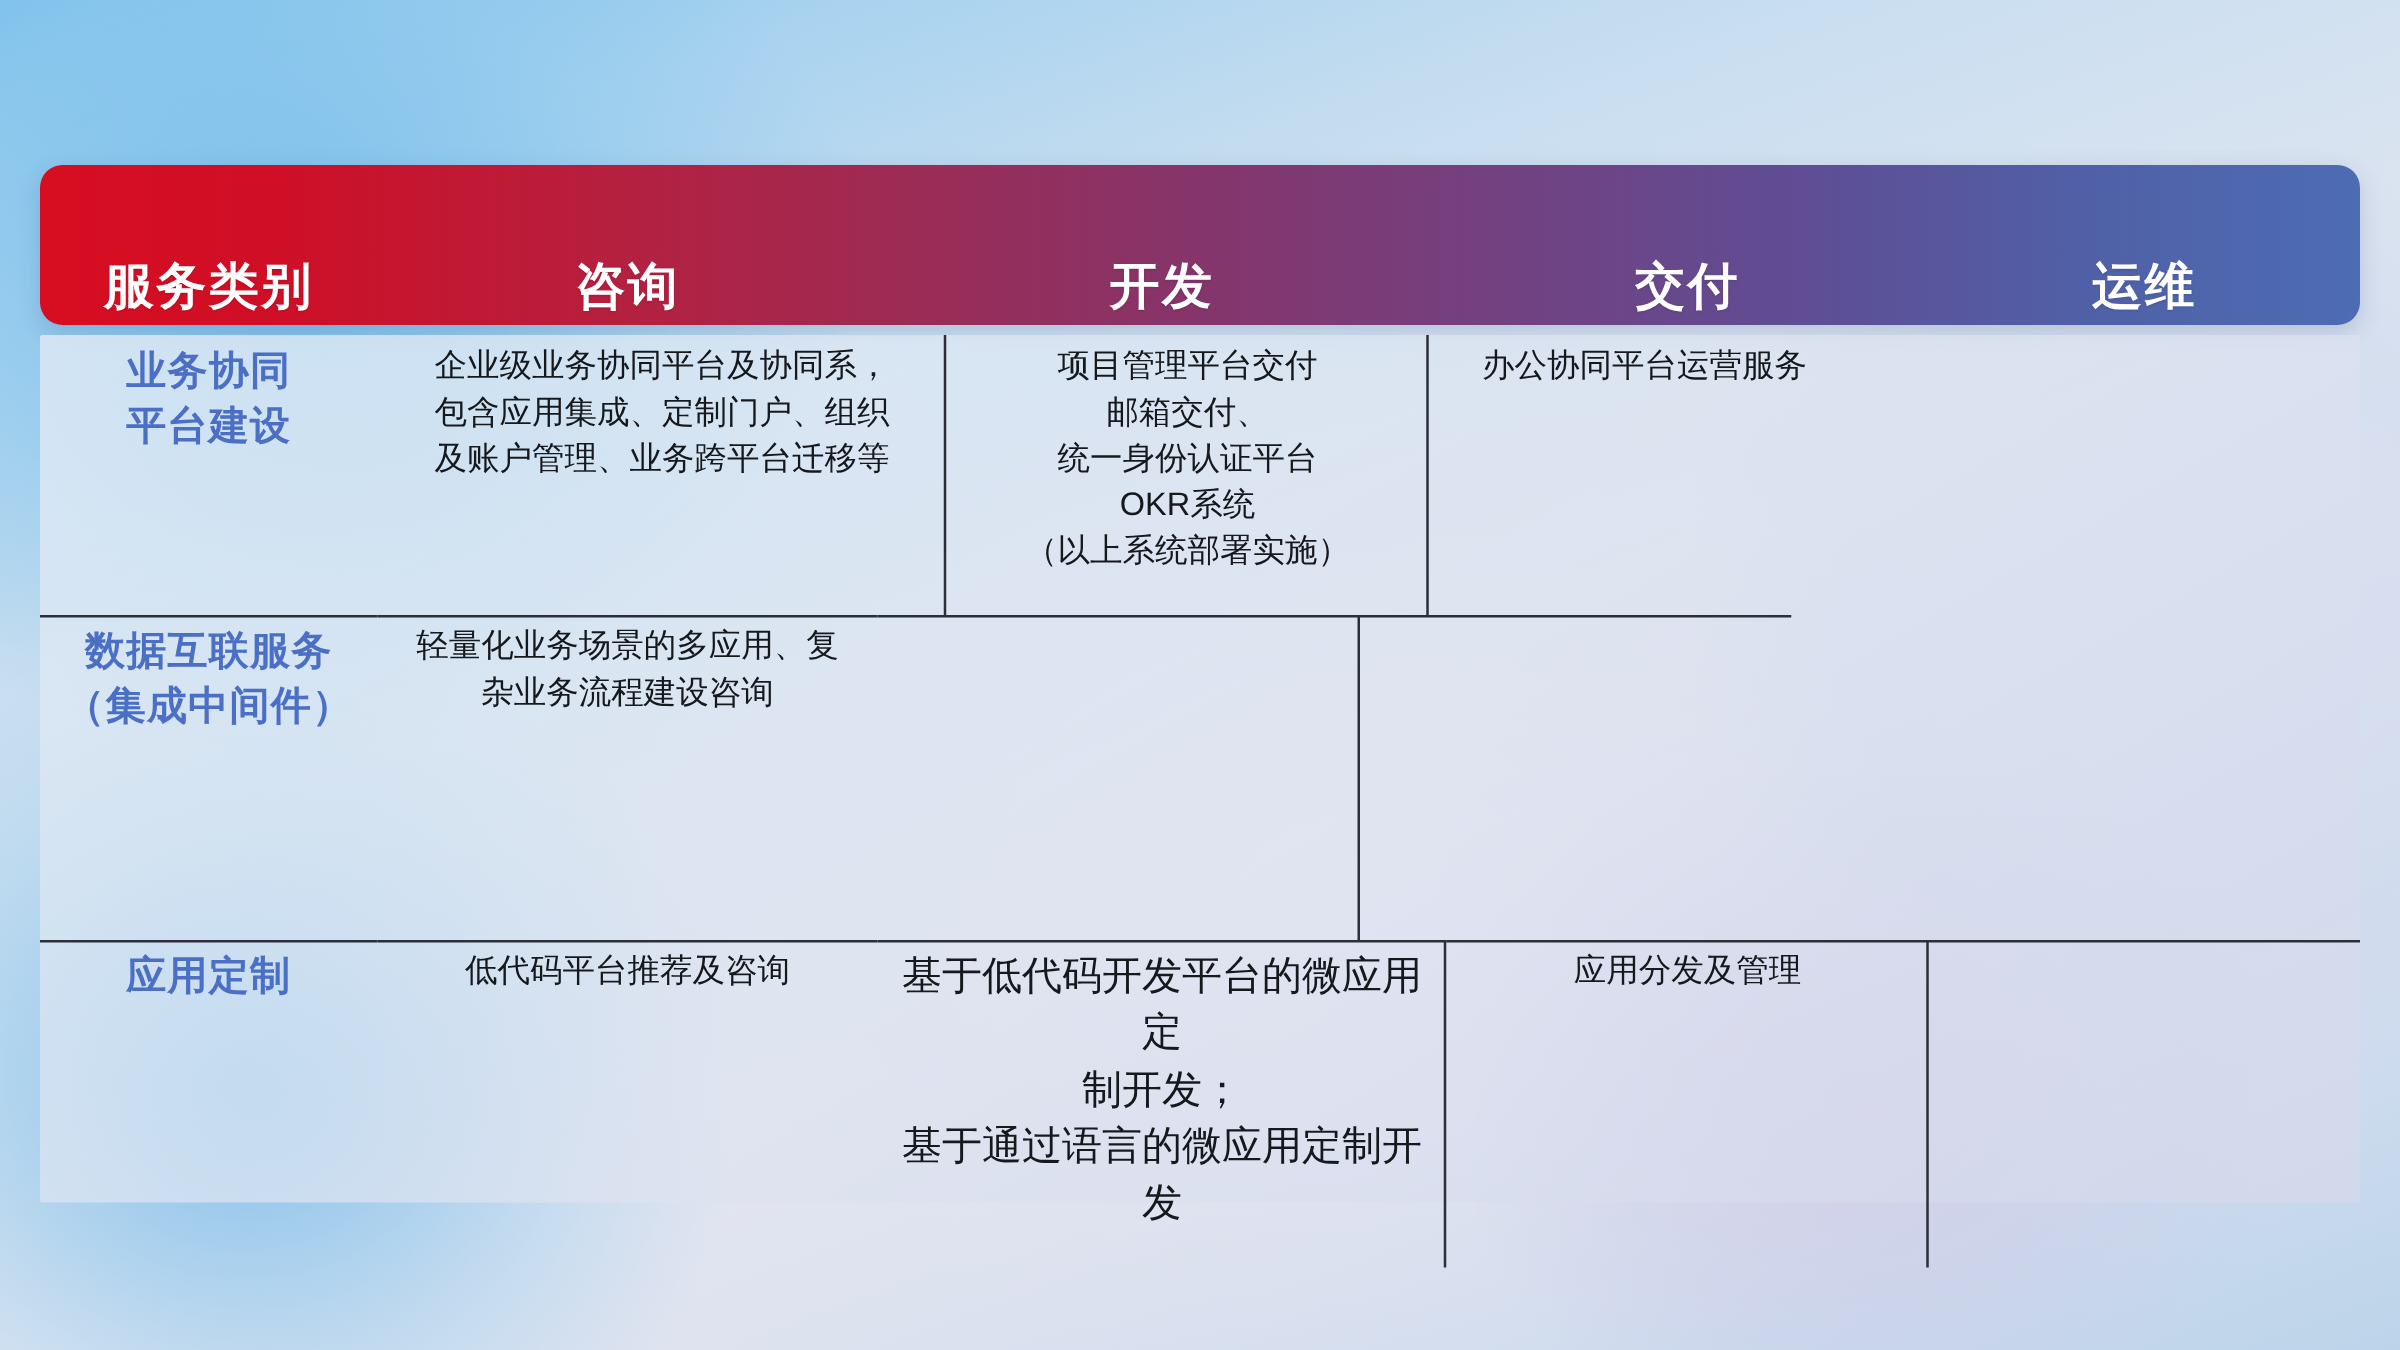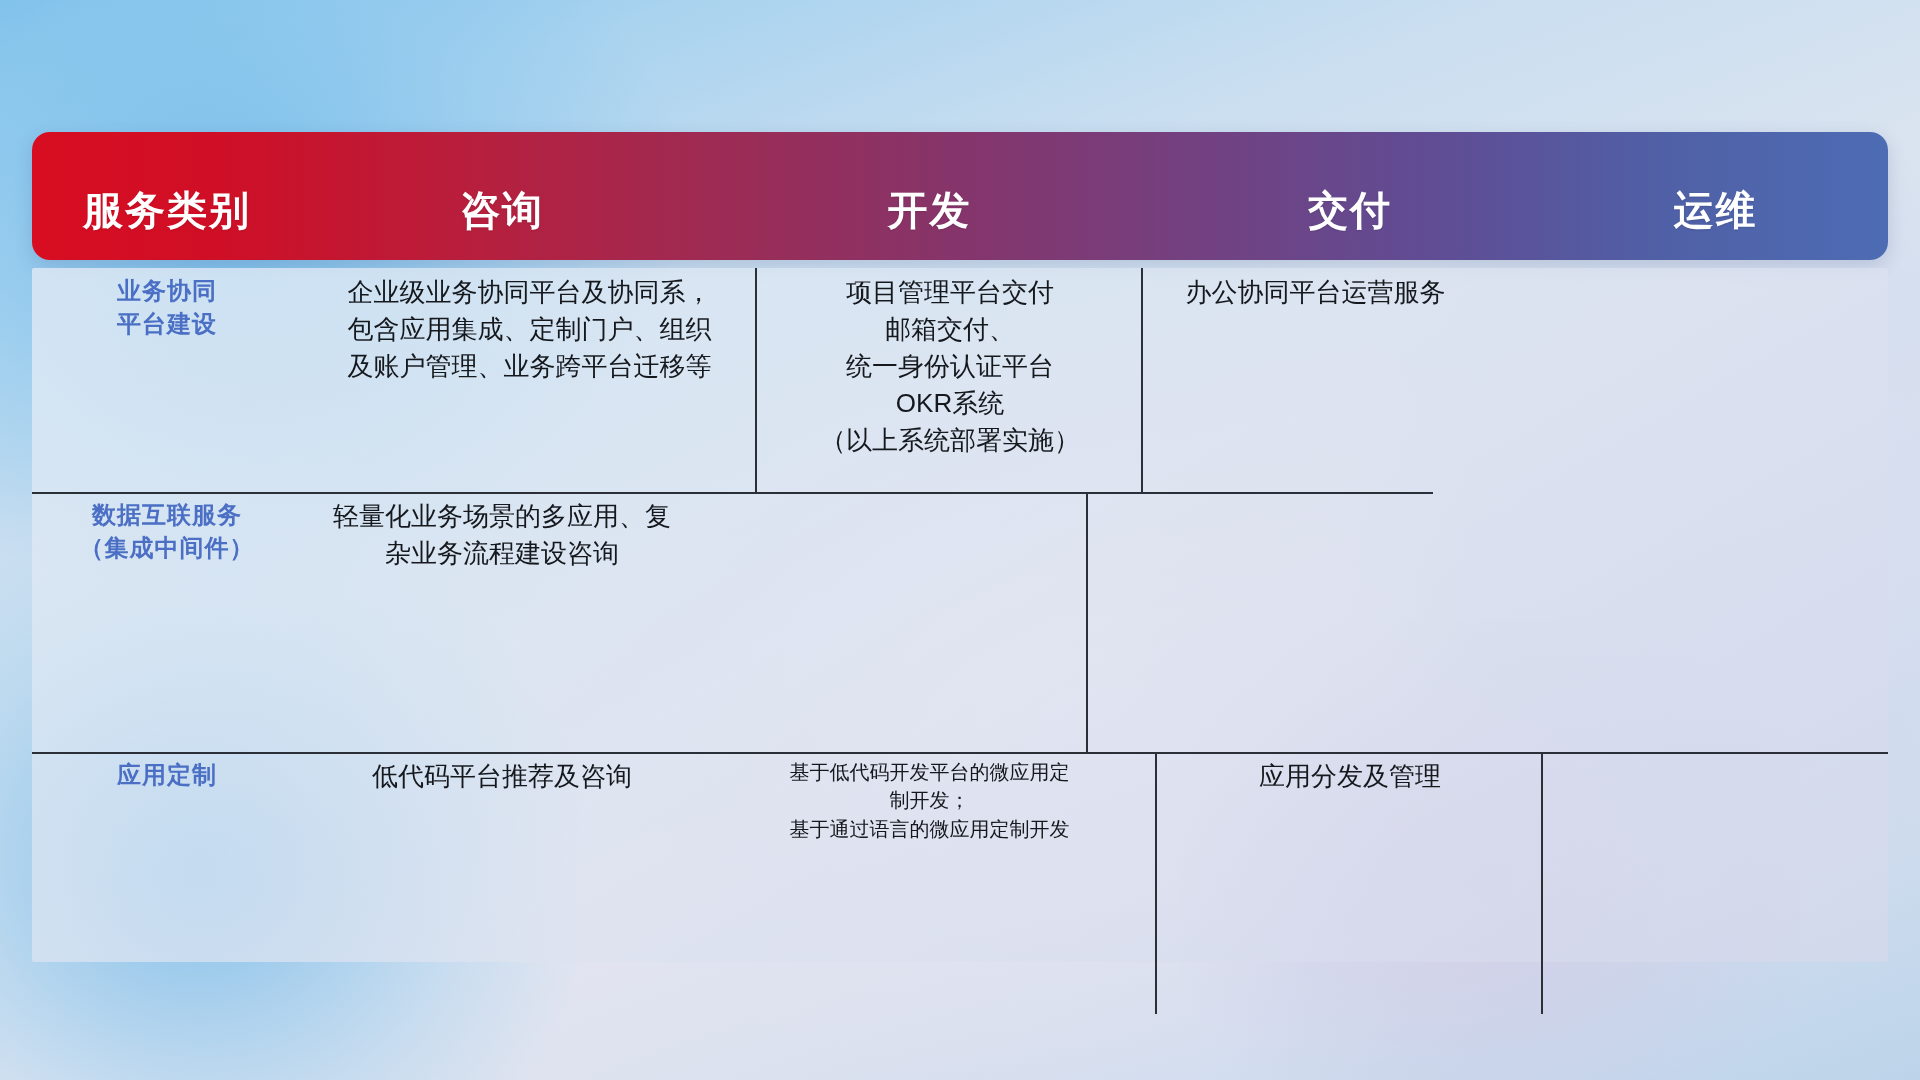--- a/index.html
+++ b/index.html
@@ -89,21 +89,21 @@
     display: flex;
     align-items: flex-end;
     overflow: hidden;
   }
   .head-cell {
     color: #ffffff;
     font-size: 40px;
     font-weight: bold;
     letter-spacing: 2px;
     text-align: center;
-    padding-bottom: 22px;
+    padding-bottom: 4px;
     text-shadow: 0 1px 2px rgba(0,0,0,0.12);
     white-space: nowrap;
   }
 
   
   .col-0 { width: 270px; flex: 0 0 270px; }
   .col-1 { width: 400px; flex: 0 0 400px; }
   .col-2 { width: 455px; flex: 0 0 455px; }
   .col-3 { width: 386px; flex: 0 0 386px; }
   .col-4 { width: 345px; flex: 0 0 345px; }
@@ -154,33 +154,33 @@
     position: absolute;
     left: 0;
     right: 0;
     top: 0;
     height: 2px;
     background: #2b2f38;
   }
 
   .cat-label {
     color: #4a6fc4;
-    font-size: 24px;
+    font-size: 32px;
     font-weight: bold;
     line-height: 1.38;
     letter-spacing: 1px;
     white-space: pre-line;
   }
   .cell-text {
     color: #15181d;
     font-size: 26px;
     line-height: 1.42;
     white-space: pre-line;
   }
-  .cell-text.compact { font-size: 20px; }
+  .cell-text.compact { font-size: 32px; }
 </style>
 </head>
 <body>
 
 <div id="bg-base"></div>
 <div id="bg-glow-left"></div>
 <div id="bg-glow-bottomleft"></div>
 <div id="bg-glow-center"></div>
 <div id="bg-glow-right"></div>
 <div id="bg-glow-lilac"></div>

